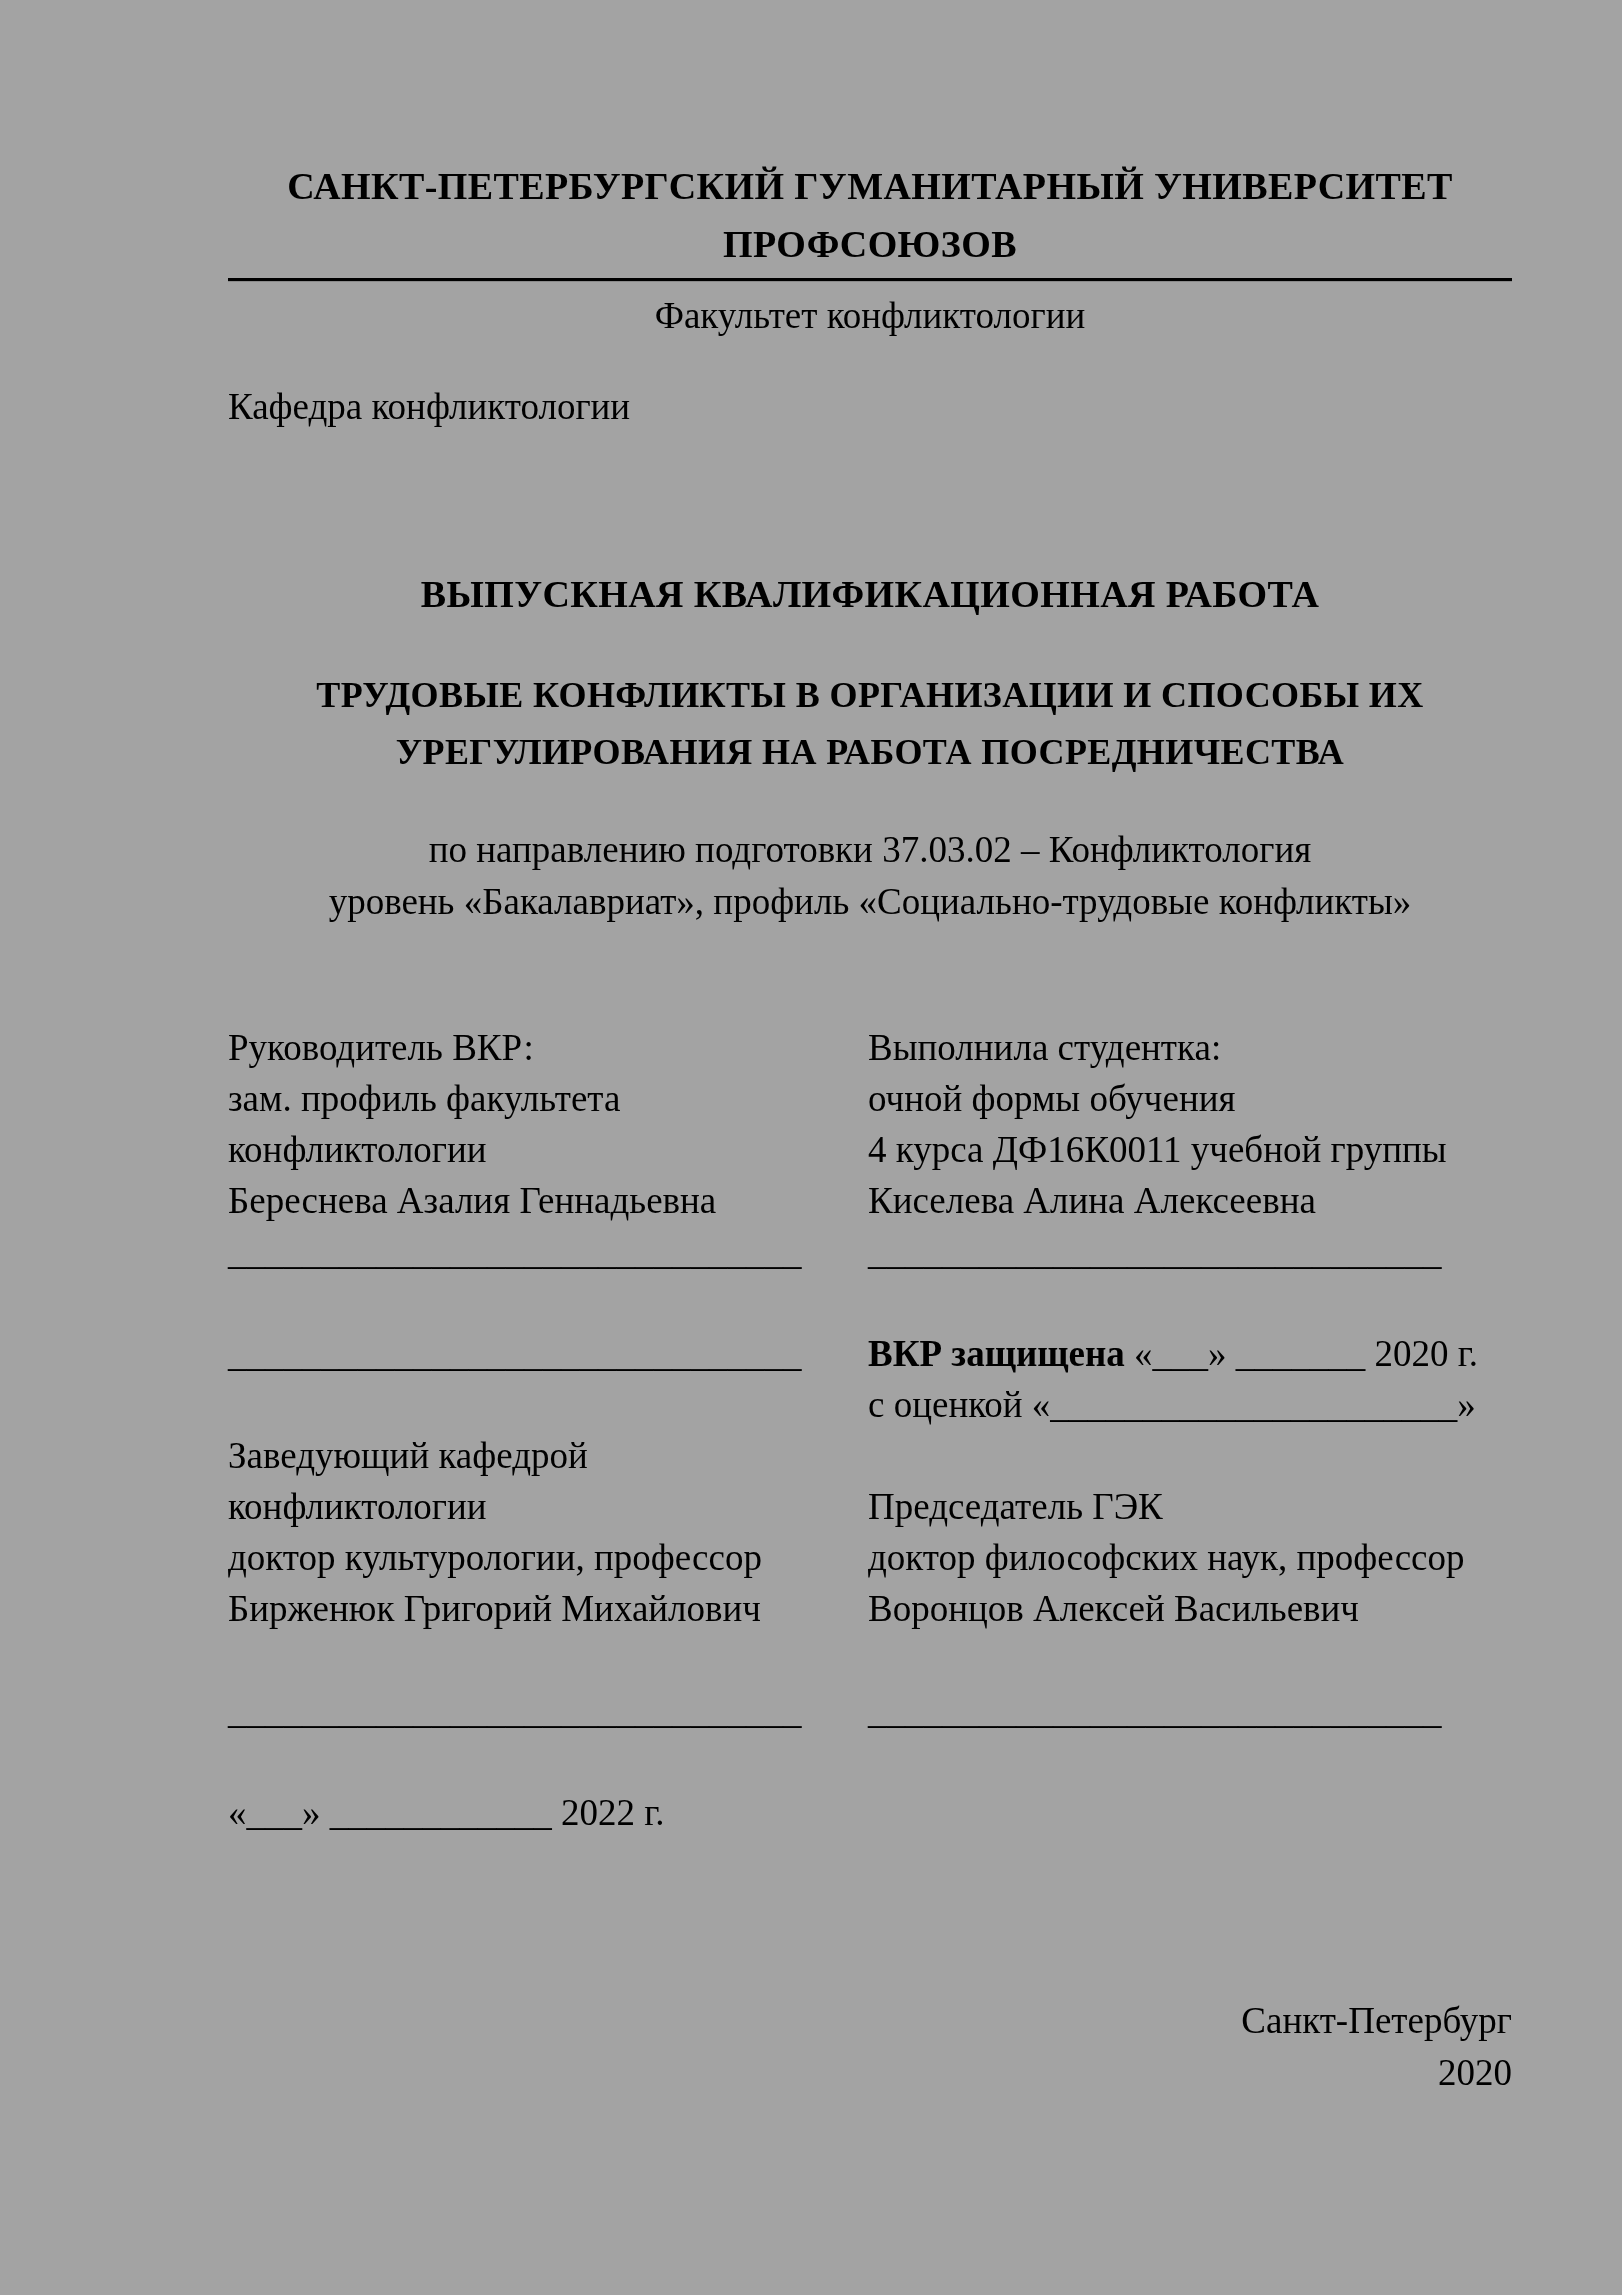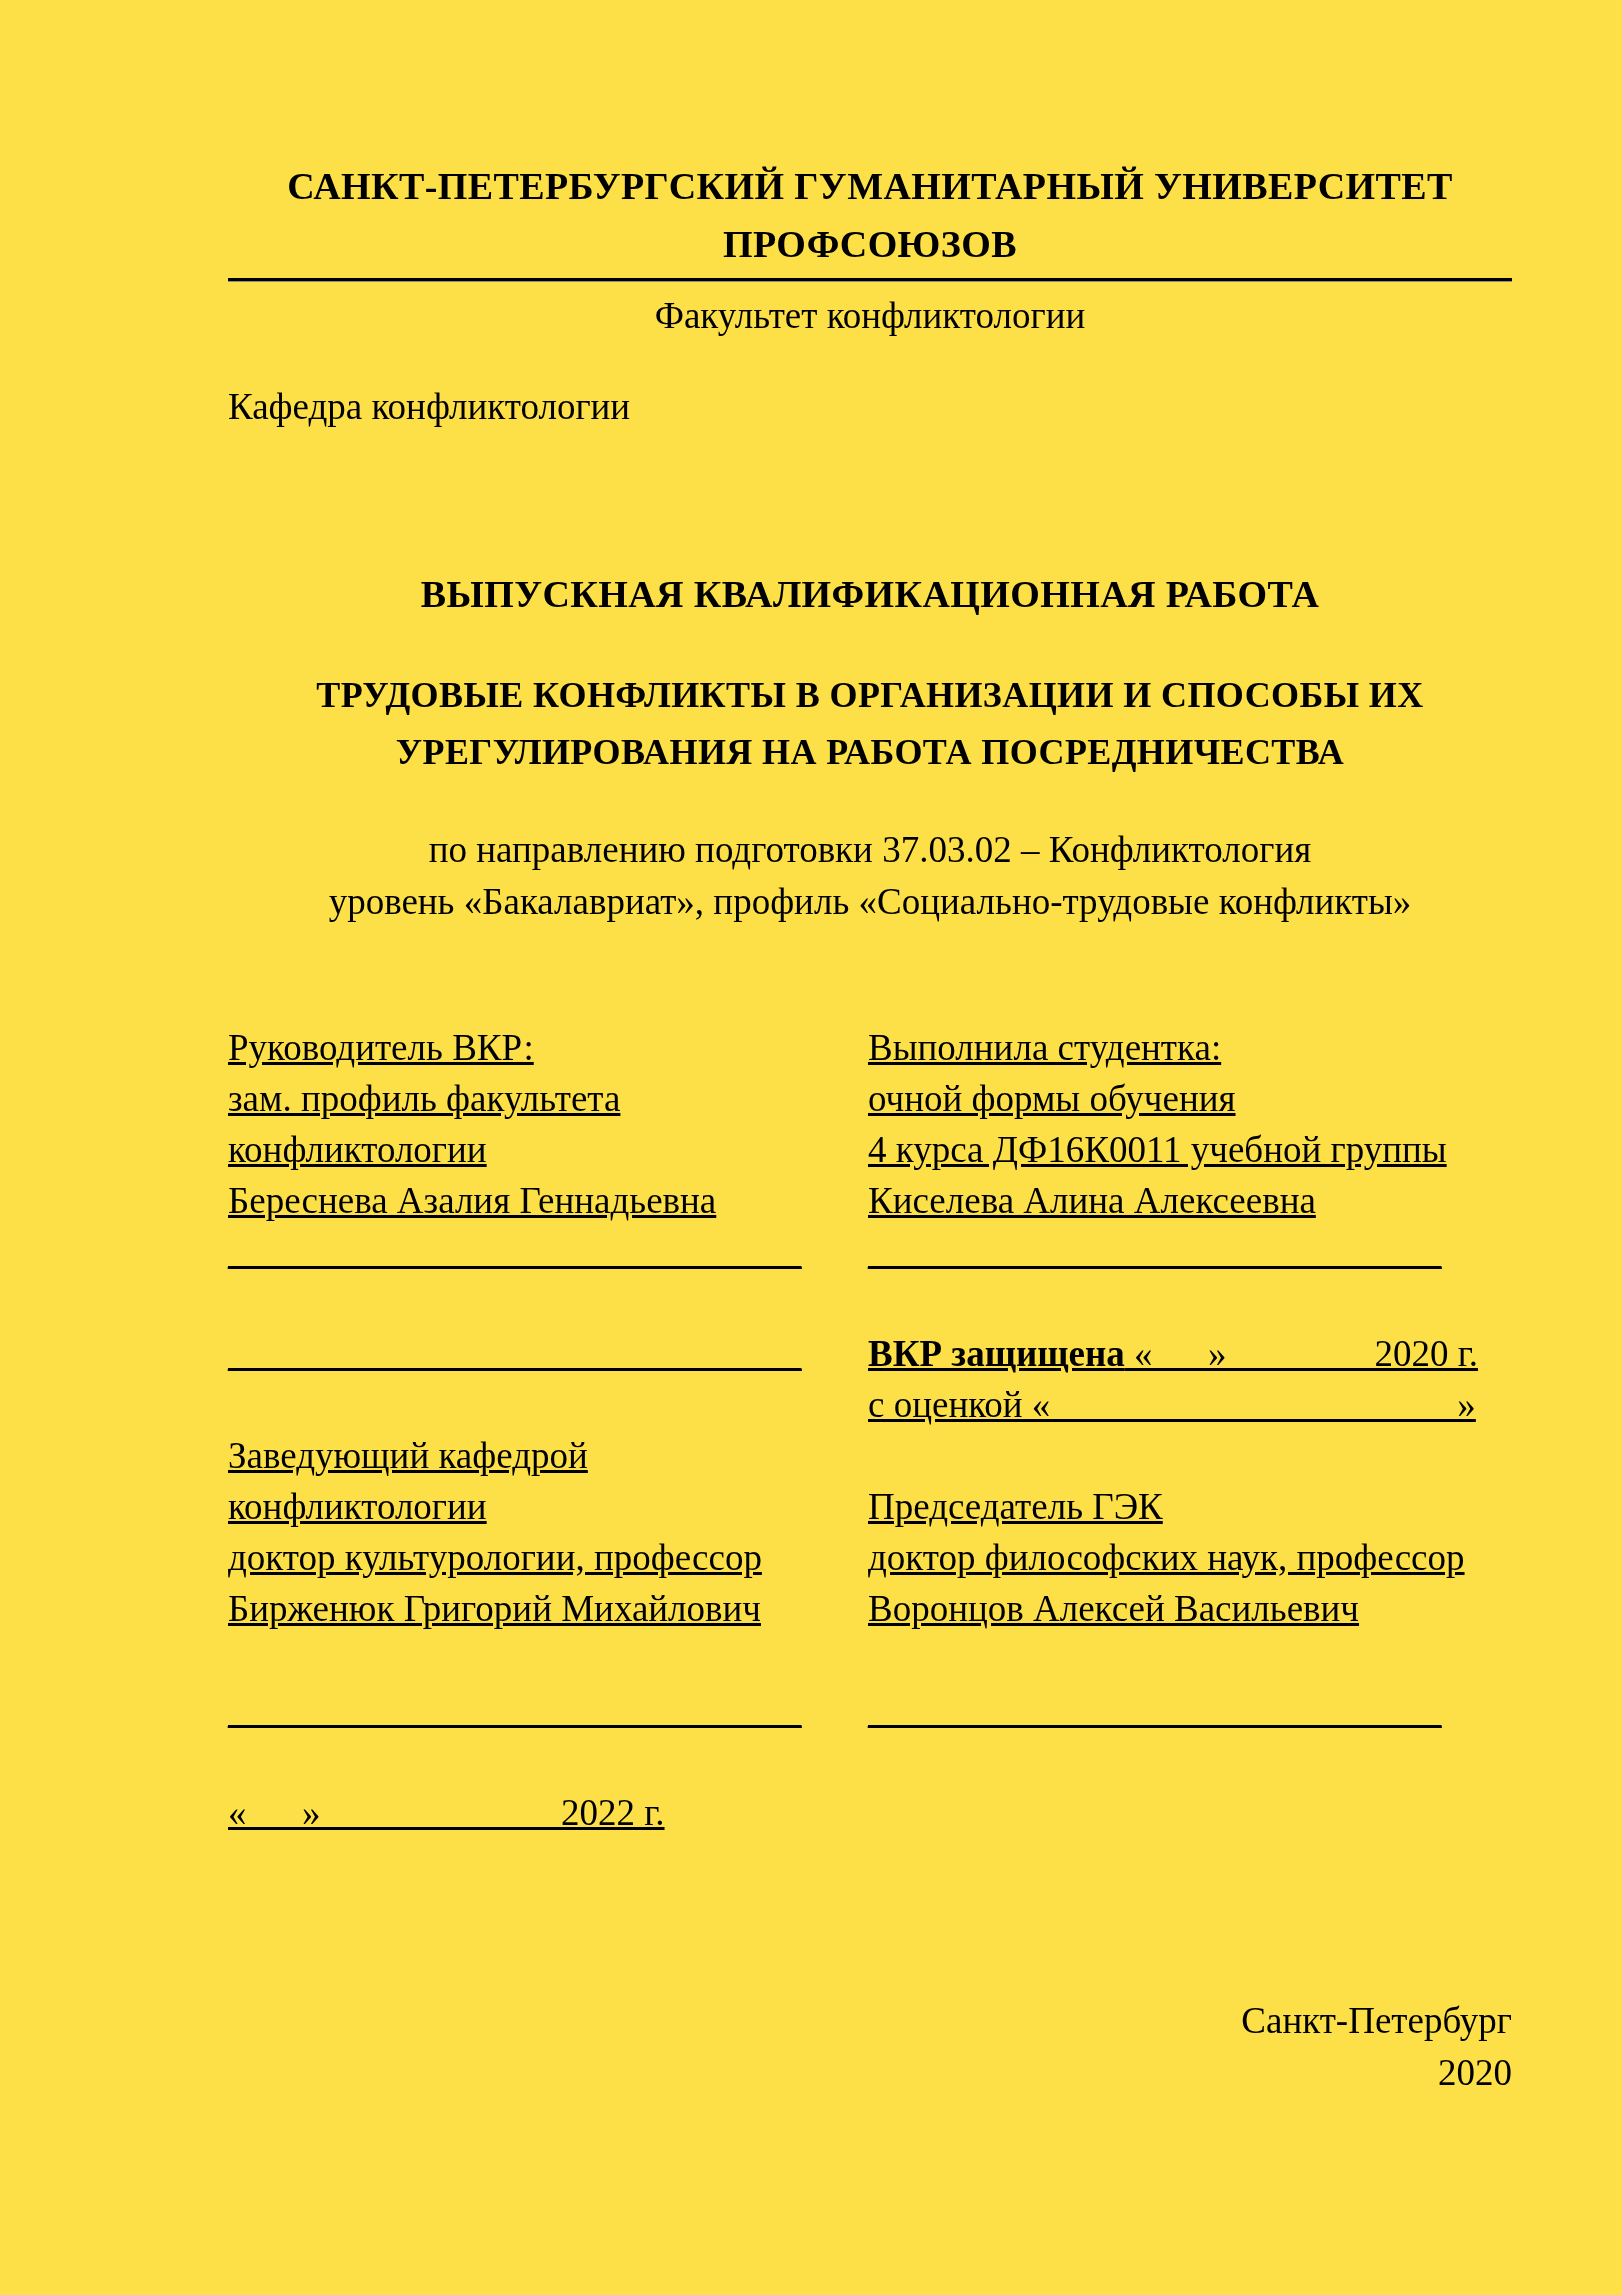--- a/index.html
+++ b/index.html
@@ -6,21 +6,21 @@
     margin: 0;
     padding: 0;
     background: #ffffff;
   }
   .page {
     position: relative;
     width: 1623px;
     height: 2295px;
     box-sizing: border-box;
     padding: 157px 111px 0 228px;
-    background: #fde047;
+    background: #a3a3a3;
     color: #000000;
     font-family: "Liberation Serif", "DejaVu Serif", serif;
     font-size: 37px;
     overflow: hidden;
   }
   .university {
     text-align: center;
     font-weight: bold;
     font-size: 38px;
     line-height: 58px;
@@ -62,21 +62,20 @@
     margin-top: 43px;
     line-height: 52px;
   }
   .columns {
     margin-top: 94px;
   }
   .row {
     display: flex;
     min-height: 51px;
     line-height: 51px;
-    text-decoration: underline;
   }
   .col-l { width: 640px; flex: 0 0 640px; }
   .col-r { flex: 1; }
   .b { font-weight: bold; }
   .footer {
     text-align: right;
     margin-top: 157px;
     line-height: 52px;
   }
 </style>

